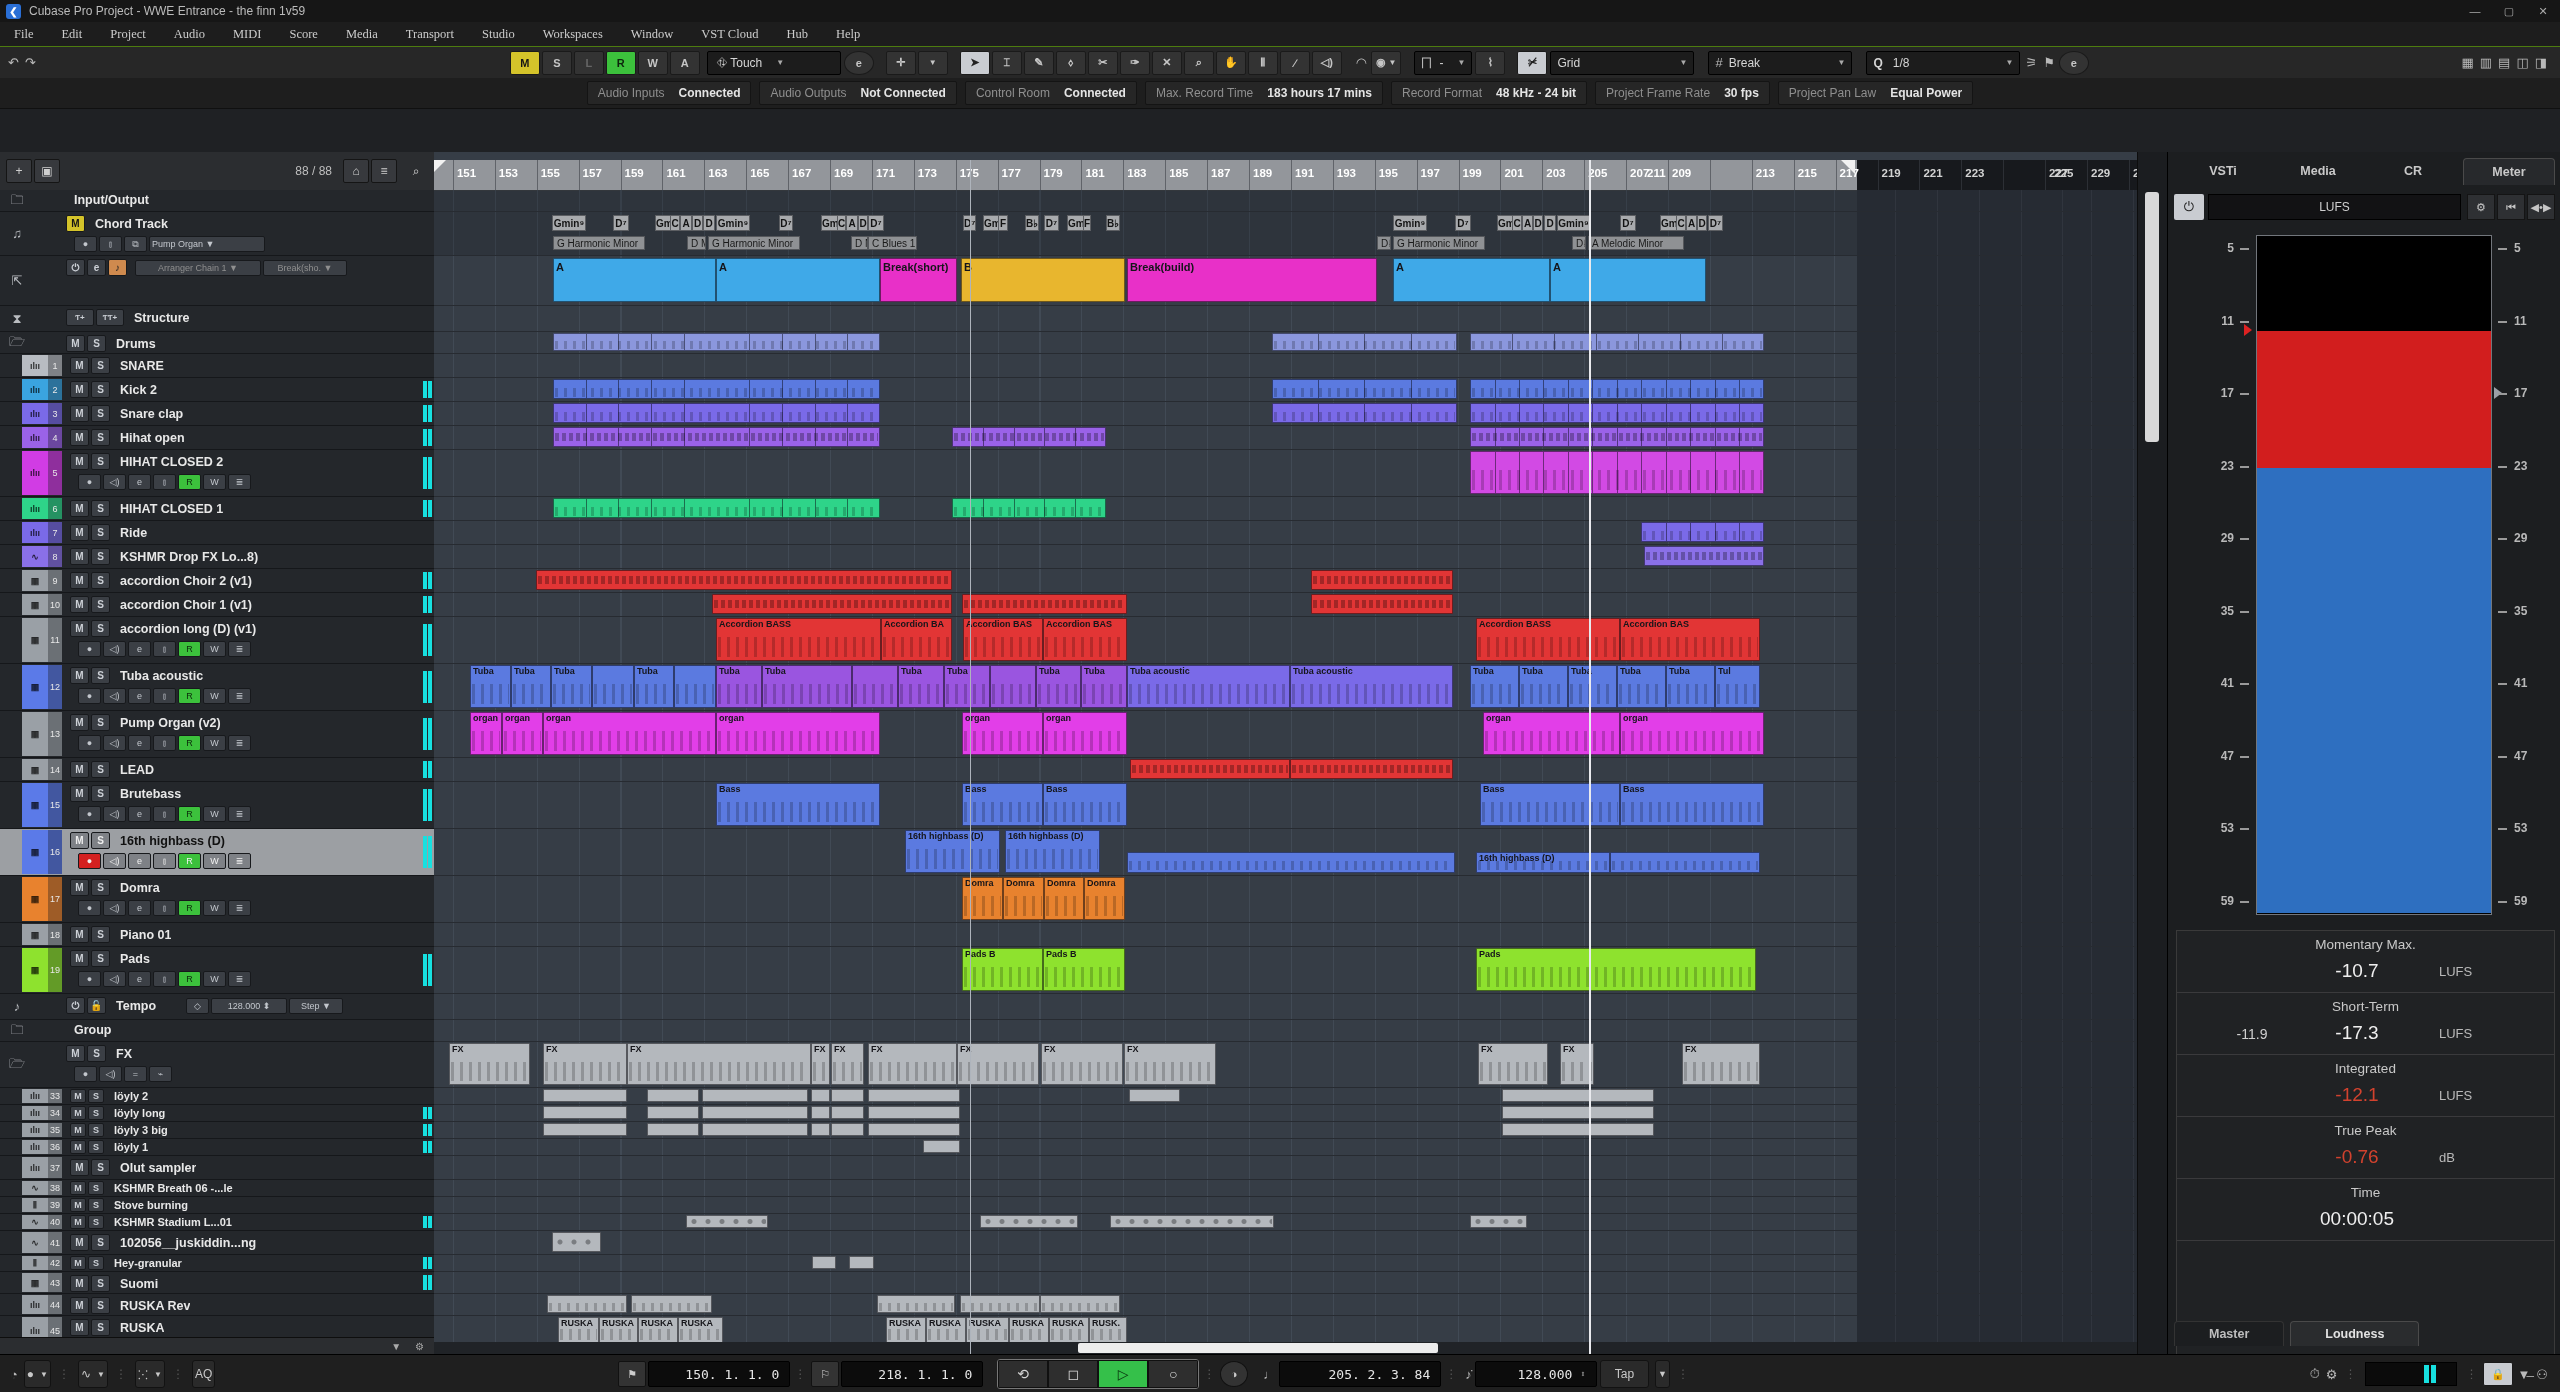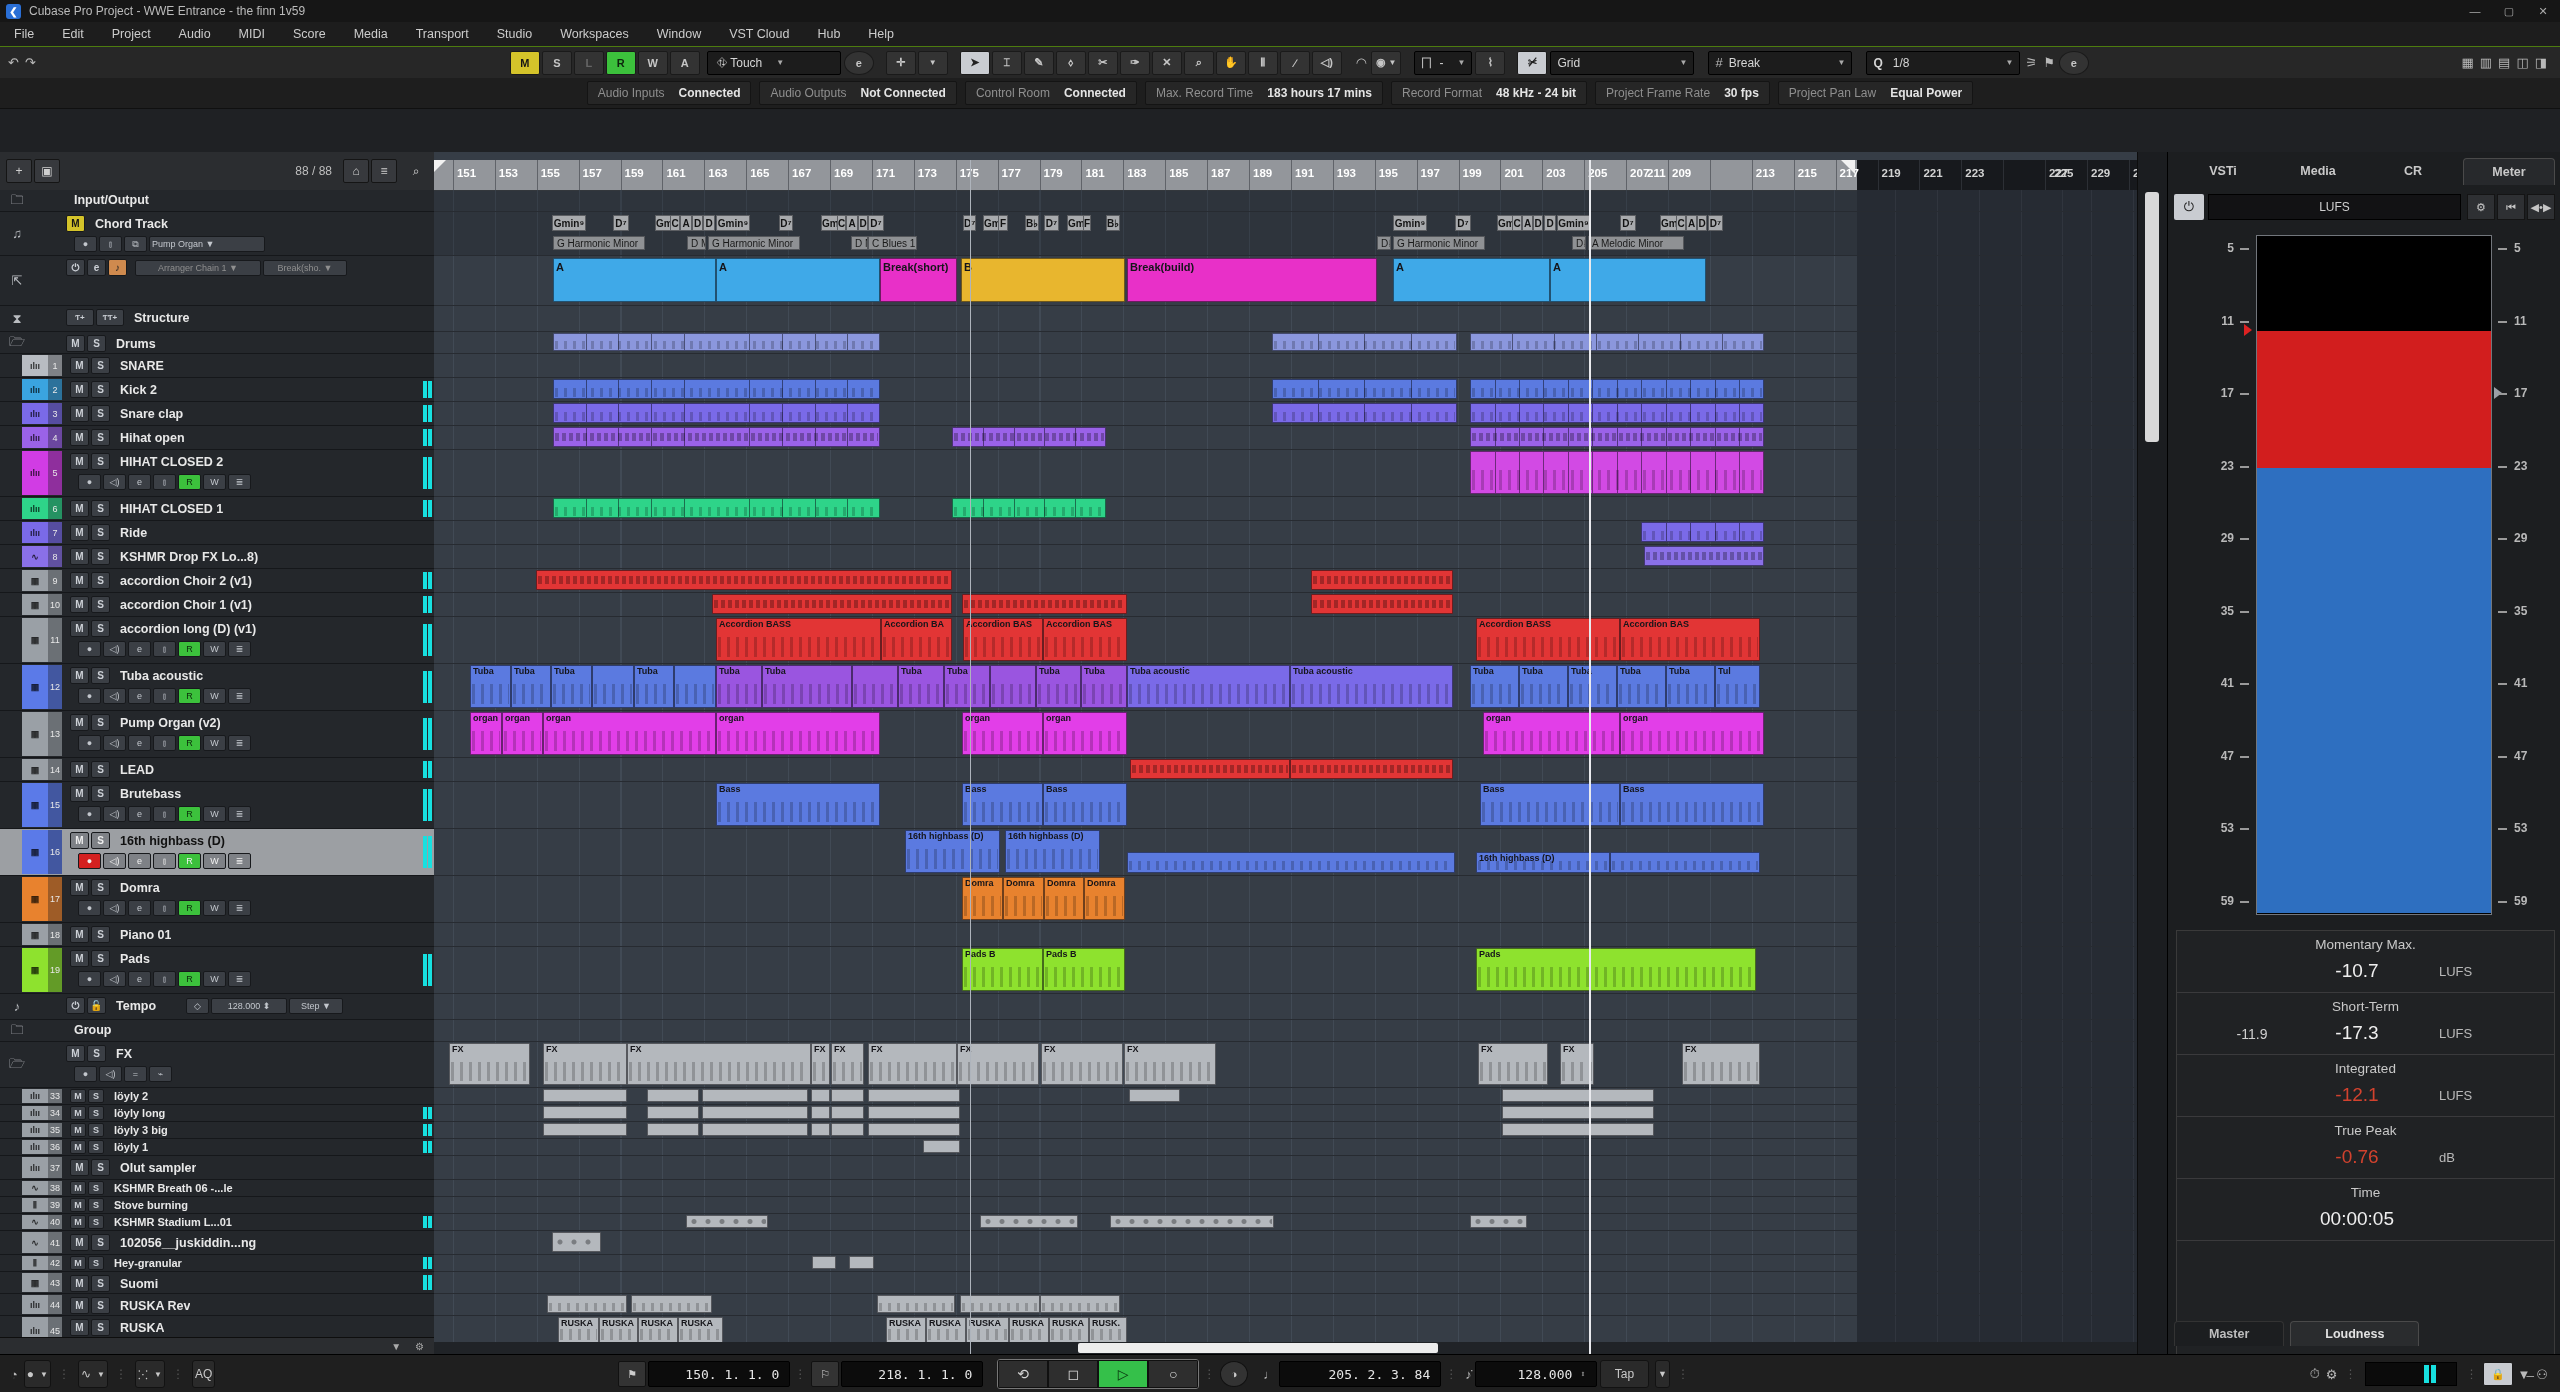--- a/index.html
+++ b/index.html
@@ -4,21 +4,21 @@
 <style>
   html,body{margin:0;padding:0;background:#101010;}
   #app{position:relative;width:2560px;height:1392px;background:#1f2124;font-family:"Liberation Sans",sans-serif;overflow:hidden;color:#ddd;}
   .abs{position:absolute;}
   .ellip{white-space:nowrap;overflow:hidden;text-overflow:ellipsis;}
   
   #titlebar{left:0;top:0;width:2560px;height:22px;background:#161616;display:flex;align-items:center;font-size:12px;color:#bbb;}
   #appicon{width:15px;height:15px;background:#2a6fd6;border-radius:3px;margin:0 8px 0 6px;color:#fff;font-size:10px;text-align:center;line-height:15px;font-weight:bold;}
   #wincontrols{position:absolute;right:0;top:0;height:22px;display:flex;}
   #wincontrols span{width:34px;text-align:center;line-height:22px;color:#aaa;font-size:11px;}
-  #menubar{left:0;top:22px;width:2560px;height:24px;background:#1d1d1d;display:flex;align-items:center;font-size:12.5px;color:#ccc;border-bottom:7px solid #4d7c0f;}
+  #menubar{left:0;top:22px;width:2560px;height:24px;background:#1d1d1d;display:flex;align-items:center;font-size:12.5px;color:#ccc;border-bottom:7px solid #4d7c0f;font-family:Liberation Serif, serif;}
   #menubar .mi{padding:0 14px;}
   
   #toolbar{left:0;top:47px;width:2560px;height:31px;background:#272727;border-bottom:1px solid #111;display:flex;align-items:center;font-size:12px;}
   .tbtn{height:22px;min-width:22px;background:#333;border:1px solid #1a1a1a;border-radius:2px;color:#c6c6c6;display:flex;align-items:center;justify-content:center;margin:0 1px;padding:0 3px;font-weight:bold;font-size:11px;}
   .tbtn.on-y{background:#d4c32a;color:#151515;}
   .tbtn.on-g{background:#3cc13c;color:#0d250d;}
   .tbtn.dim{color:#666;}
   .tbtn.lit{background:#c9ccd1;color:#222;}
   .tdrop{height:22px;background:#1c1c1c;border:1px solid #000;border-radius:2px;color:#d6d6d6;display:flex;align-items:center;padding:0 6px;margin:0 2px;}
   .tdrop .car{margin-left:14px;font-size:8px;color:#aaa;}

